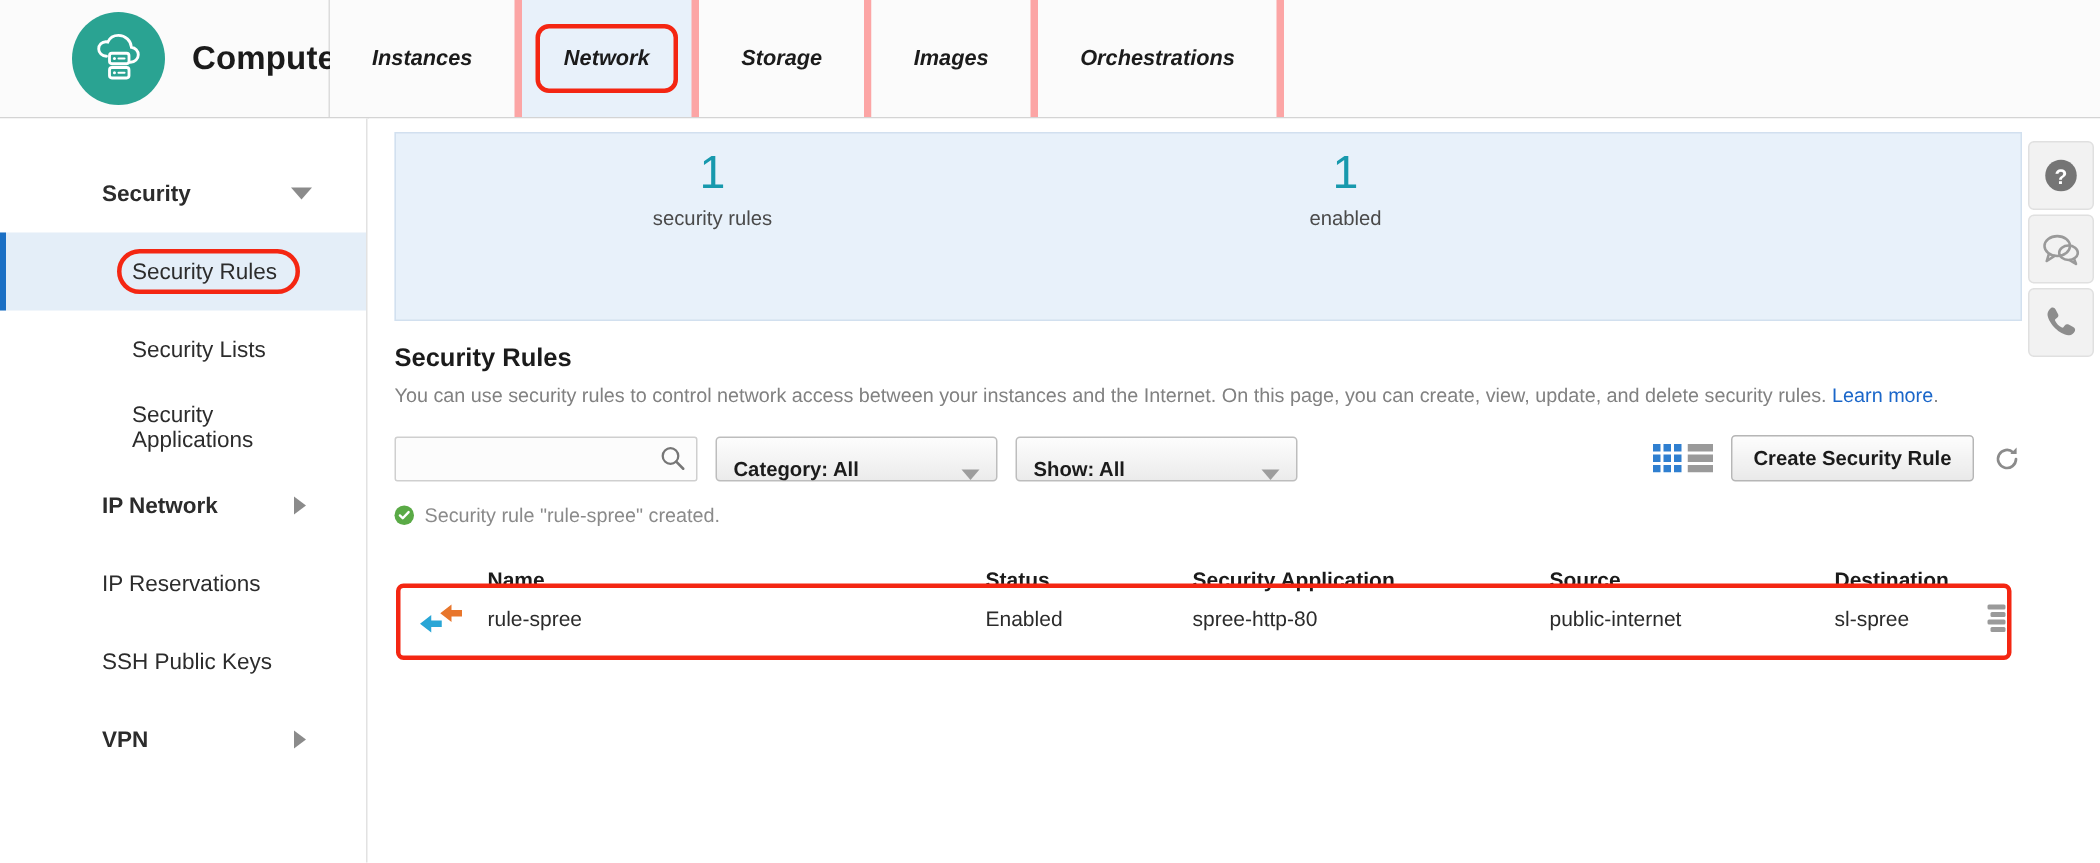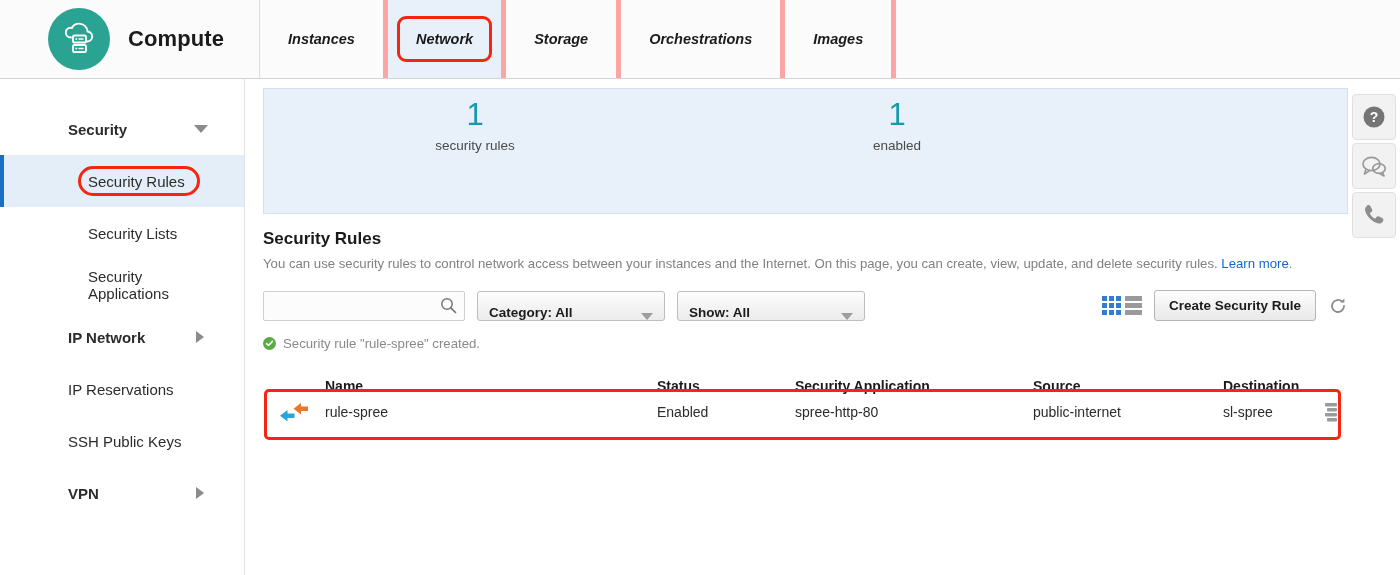--- a/index.html
+++ b/index.html
@@ -12,21 +12,21 @@
 
   
   .topbar {
     position: absolute; top: 0; left: 0;
     width: 1400px; height: 79px;
     background: #fbfbfb;
     border-bottom: 1px solid #d4d4d4;
     display: flex; align-items: stretch;
   }
   .brand {
-    width: 260px; display: flex; align-items: center;
+    width: 220px; display: flex; align-items: center;
     padding-left: 48px; gap: 18px;
     border-right: 1px solid #dcdcdc;
     background: #fbfbfb;
   }
   .brand-logo {
     width: 62px; height: 62px; border-radius: 50%;
     background: #2aa392;
     display: flex; align-items: center; justify-content: center;
     flex: none;
   }
@@ -270,24 +270,24 @@
       <span>Instances</span>
     </div>
     <div class="tab active">
       <span>Network</span>
       <span class="anno-box"></span>
     </div>
     <div class="tab">
       <span>Storage</span>
     </div>
     <div class="tab">
+      <span>Images</span>
+    </div>
+    <div class="tab">
       <span>Orchestrations</span>
-    </div>
-    <div class="tab">
-      <span>Images</span>
     </div>
   </div>
 </div>
 
 <div class="sidebar">
 
   <div class="nav-item group">
     <span>Security</span>
     <span class="caret-down"></span>
   </div>

